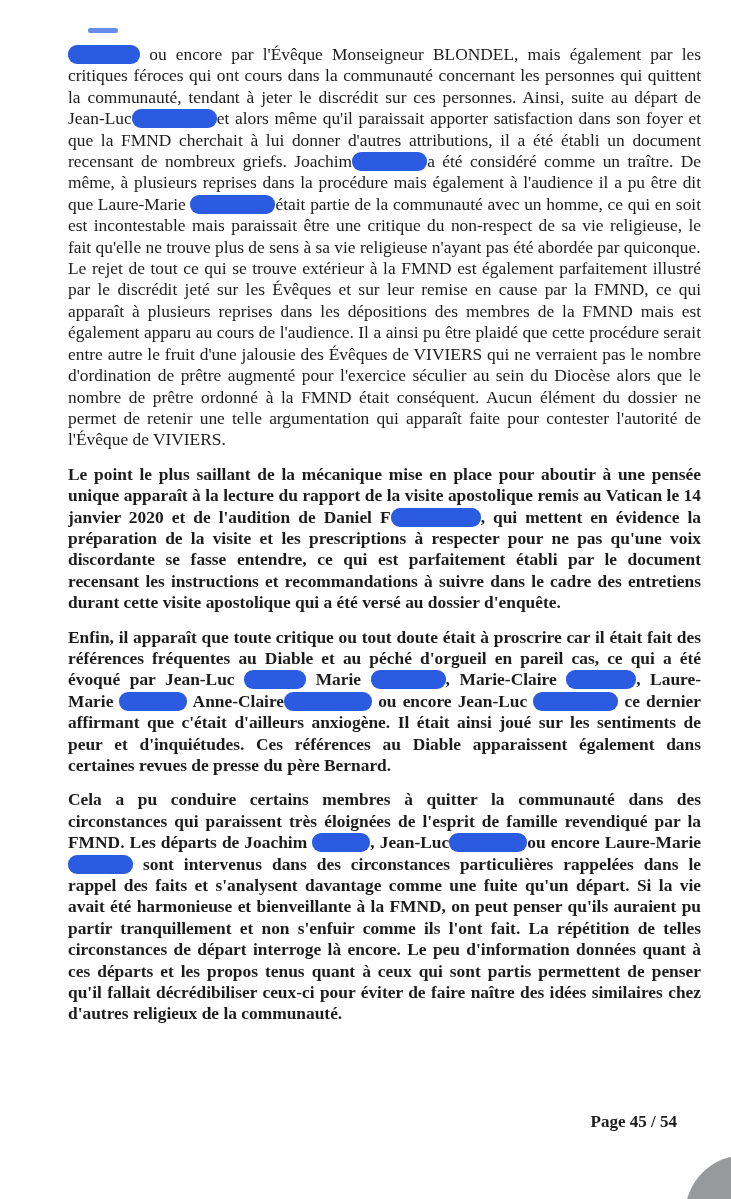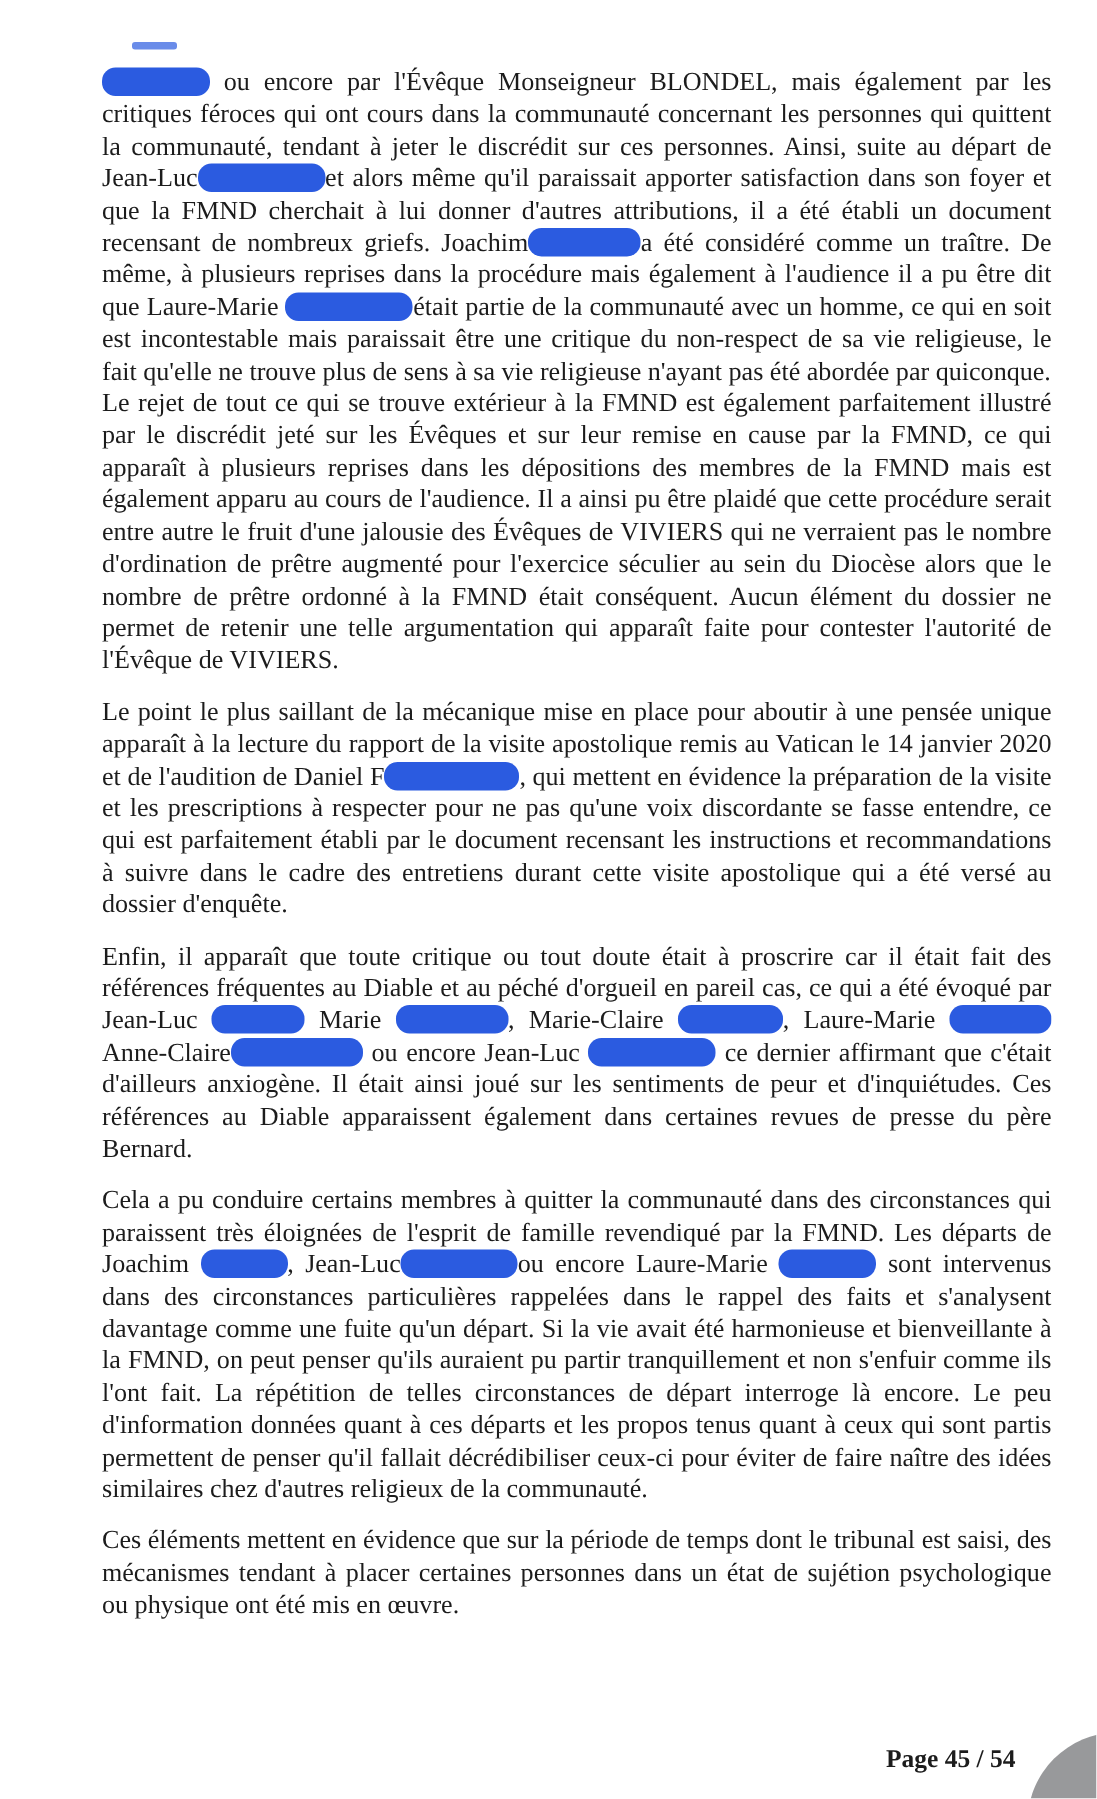--- a/index.html
+++ b/index.html
@@ -15,39 +15,39 @@
     position:absolute;
     left:68px; top:44px;
     width:633px;
     max-height:1104px;
     overflow:hidden;
     text-align:justify;
     font-size:17.4px;
     line-height:21.4px;
   }
   p.para { margin:0; padding:0; }
-  p.para.gap { margin-top:13px; }
+  p.para.gap { margin-top:13px;font-weight:bold; }
   .redaction {
     display:inline-block;
     height:19px;
     background:var(--redaction-color,#2b5be0);
     border-radius:9px;
     vertical-align:-4px;
   }
   .redaction-sliver {
     position:absolute;
     left:88px; top:28px;
     width:30px; height:5px;
     border-radius:2px;
     background:var(--redaction-color,#2b5be0);
     opacity:.7;
   }
   .footer {
     position:absolute;
-    top:1163px; right:54px;
+    top:1112px; right:54px;
     font-size:17px;
     font-weight:bold;
     white-space:nowrap;
   }
   .corner-circle {
     position:absolute;
     left:685px; top:1155px;
     width:120px; height:120px;
     border-radius:50%;
     background:var(--circle-color,#98999b);
@@ -57,17 +57,16 @@
 <body>
 
 <div class="page">
   <span class="redaction-sliver"></span>
   <div class="document-body">
       <p class="para"><span class="redaction" style="width: 72px;"></span> ou encore par l'Évêque Monseigneur BLONDEL, mais également par les critiques féroces qui ont cours dans la communauté concernant les personnes qui quittent la communauté, tendant à jeter le discrédit sur ces personnes. Ainsi, suite au départ de Jean-Luc<span class="redaction" style="width: 85px;"></span>et alors même qu'il paraissait apporter satisfaction dans son foyer et que la FMND cherchait à lui donner d'autres attributions, il a été établi un document recensant de nombreux griefs. Joachim<span class="redaction" style="width: 75px;"></span>a été considéré comme un traître. De même, à plusieurs reprises dans la procédure mais également à l'audience il a pu être dit que Laure-Marie <span class="redaction" style="width: 85px;"></span>était partie de la communauté avec un homme, ce qui en soit est incontestable mais paraissait être une critique du non-respect de sa vie religieuse, le fait qu'elle ne trouve plus de sens à sa vie religieuse n'ayant pas été abordée par quiconque.</p>
       <p class="para">Le rejet de tout ce qui se trouve extérieur à la FMND est également parfaitement illustré par le discrédit jeté sur les Évêques et sur leur remise en cause par la FMND, ce qui apparaît à plusieurs reprises dans les dépositions des membres de la FMND mais est également apparu au cours de l'audience. Il a ainsi pu être plaidé que cette procédure serait entre autre le fruit d'une jalousie des Évêques de VIVIERS qui ne verraient pas le nombre d'ordination de prêtre augmenté pour l'exercice séculier au sein du Diocèse alors que le nombre de prêtre ordonné à la FMND était conséquent. Aucun élément du dossier ne permet de retenir une telle argumentation qui apparaît faite pour contester l'autorité de l'Évêque de VIVIERS.</p>
       <p class="para gap">Le point le plus saillant de la mécanique mise en place pour aboutir à une pensée unique apparaît à la lecture du rapport de la visite apostolique remis au Vatican le 14 janvier 2020 et de l'audition de Daniel F<span class="redaction" style="width: 90px;"></span>, qui mettent en évidence la préparation de la visite et les prescriptions à respecter pour ne pas qu'une voix discordante se fasse entendre, ce qui est parfaitement établi par le document recensant les instructions et recommandations à suivre dans le cadre des entretiens durant cette visite apostolique qui a été versé au dossier d'enquête.</p>
       <p class="para gap">Enfin, il apparaît que toute critique ou tout doute était à proscrire car il était fait des références fréquentes au Diable et au péché d'orgueil en pareil cas, ce qui a été évoqué par Jean-Luc <span class="redaction" style="width: 62px;"></span> Marie <span class="redaction" style="width: 75px;"></span>, Marie-Claire <span class="redaction" style="width: 70px;"></span>, Laure-Marie <span class="redaction" style="width: 68px;"></span> Anne-Claire<span class="redaction" style="width: 88px;"></span> ou encore Jean-Luc <span class="redaction" style="width: 85px;"></span> ce dernier affirmant que c'était d'ailleurs anxiogène. Il était ainsi joué sur les sentiments de peur et d'inquiétudes. Ces références au Diable apparaissent également dans certaines revues de presse du père Bernard.</p>
       <p class="para gap">Cela a pu conduire certains membres à quitter la communauté dans des circonstances qui paraissent très éloignées de l'esprit de famille revendiqué par la FMND. Les départs de Joachim <span class="redaction" style="width: 58px;"></span>, Jean-Luc<span class="redaction" style="width: 78px;"></span>ou encore Laure-Marie <span class="redaction" style="width: 65px;"></span> sont intervenus dans des circonstances particulières rappelées dans le rappel des faits et s'analysent davantage comme une fuite qu'un départ. Si la vie avait été harmonieuse et bienveillante à la FMND, on peut penser qu'ils auraient pu partir tranquillement et non s'enfuir comme ils l'ont fait. La répétition de telles circonstances de départ interroge là encore. Le peu d'information données quant à ces départs et les propos tenus quant à ceux qui sont partis permettent de penser qu'il fallait décrédibiliser ceux-ci pour éviter de faire naître des idées similaires chez d'autres religieux de la communauté.</p>
-      <p class="para gap">Ces éléments mettent en évidence que sur la période de temps dont le tribunal est saisi, des mécanismes tendant à placer certaines personnes dans un état de sujétion psychologique ou physique ont été mis en œuvre.</p>
     </div>
   <div class="footer">Page 45 / 54</div>
   <div class="corner-circle"></div>
 </div>
 
 </body></html>

